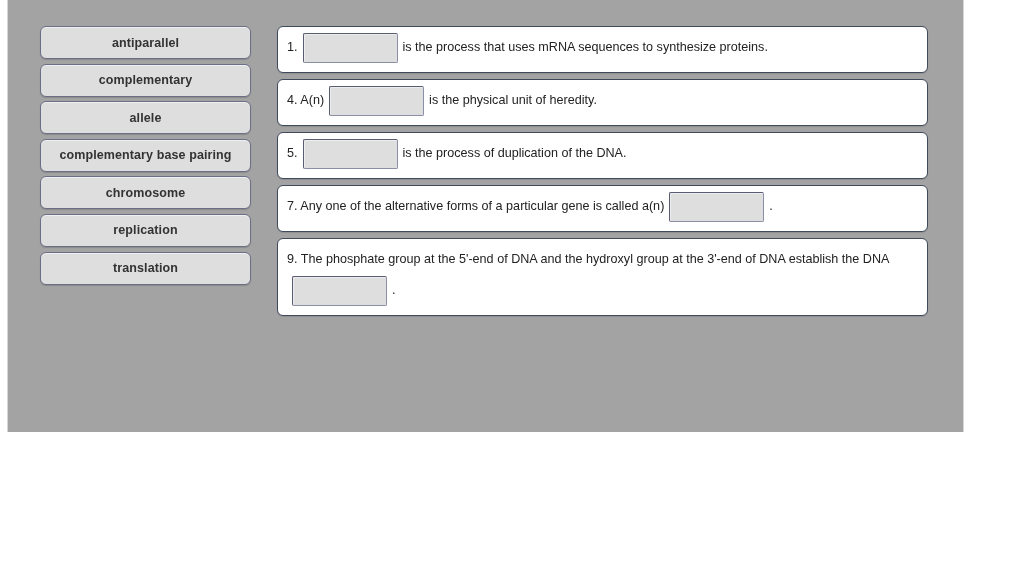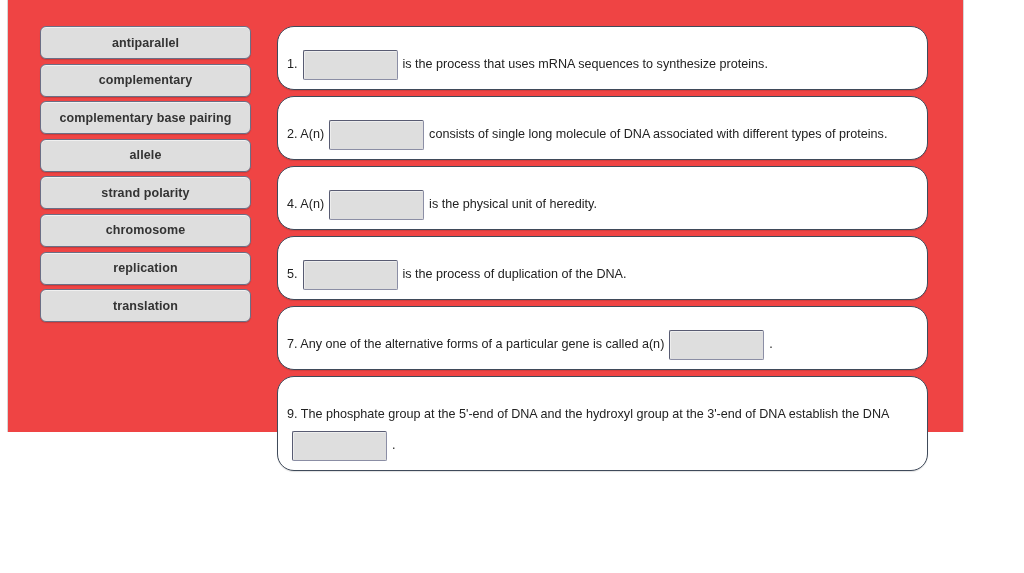--- a/index.html
+++ b/index.html
@@ -10,21 +10,21 @@
     font-family: "Liberation Sans", sans-serif;
     overflow: hidden;
   }
 
   #page-frame {
     position: absolute;
     left: 7px; top: 0;
     width: 957px; height: 432px;
     border-left: 1px solid #d6d6d6;
     border-right: 1px solid #d6d6d6;
-    background: #ef4444;
+    background: #a3a3a3;
   }
 
   #exercise {
     position: absolute;
     left: 0; top: 0;
     width: 100%; height: 100%;
   }
 
   
   #word-bank {
@@ -58,23 +58,23 @@
     position: absolute;
     left: 269px;
     top: 26px;
     width: 651px;
   }
   .question-panel {
     width: 651px;
     margin-bottom: 6px;
     background: #ffffff;
     border: 1px solid #3f4a5a;
-    border-radius: 17px;
+    border-radius: 6px;
     box-shadow: 0 1px 1px rgba(0,0,0,0.12);
-    padding: 22px 10px 9px 9px;
+    padding: 5px 10px 9px 9px;
     font-size: 12.6px;
     color: #222222;
     line-height: 31px;
   }
   .question-body {
     display: block;
   }
   .qtext {
     white-space: pre-wrap;
   }
@@ -101,45 +101,39 @@
   <div id="exercise">
 
     <div id="word-bank">
         <div class="word-chip">
           <span>antiparallel</span>
         </div>
         <div class="word-chip">
           <span>complementary</span>
         </div>
         <div class="word-chip">
-          <span>complementary base pairing</span>
-        </div>
-        <div class="word-chip">
           <span>allele</span>
         </div>
         <div class="word-chip">
-          <span>strand polarity</span>
+          <span>complementary base pairing</span>
         </div>
         <div class="word-chip">
           <span>chromosome</span>
         </div>
         <div class="word-chip">
           <span>replication</span>
         </div>
         <div class="word-chip">
           <span>translation</span>
         </div>
       </div>
 
     <div id="question-list">
         <div class="question-panel">
           <div class="question-body"><span class="qtext">1.</span><span class="drop-zone"></span><span class="qtext">is the process that uses mRNA sequences to synthesize proteins.</span></div>
-        </div>
-        <div class="question-panel">
-          <div class="question-body"><span class="qtext">2. A(n)</span><span class="drop-zone"></span><span class="qtext">consists of single long molecule of DNA associated with different types of proteins.</span></div>
         </div>
         <div class="question-panel">
           <div class="question-body"><span class="qtext">4. A(n)</span><span class="drop-zone"></span><span class="qtext">is the physical unit of heredity.</span></div>
         </div>
         <div class="question-panel">
           <div class="question-body"><span class="qtext">5.</span><span class="drop-zone"></span><span class="qtext">is the process of duplication of the DNA.</span></div>
         </div>
         <div class="question-panel">
           <div class="question-body"><span class="qtext">7. Any one of the alternative forms of a particular gene is called a(n)</span><span class="drop-zone"></span><span class="qtext">.</span></div>
         </div>

